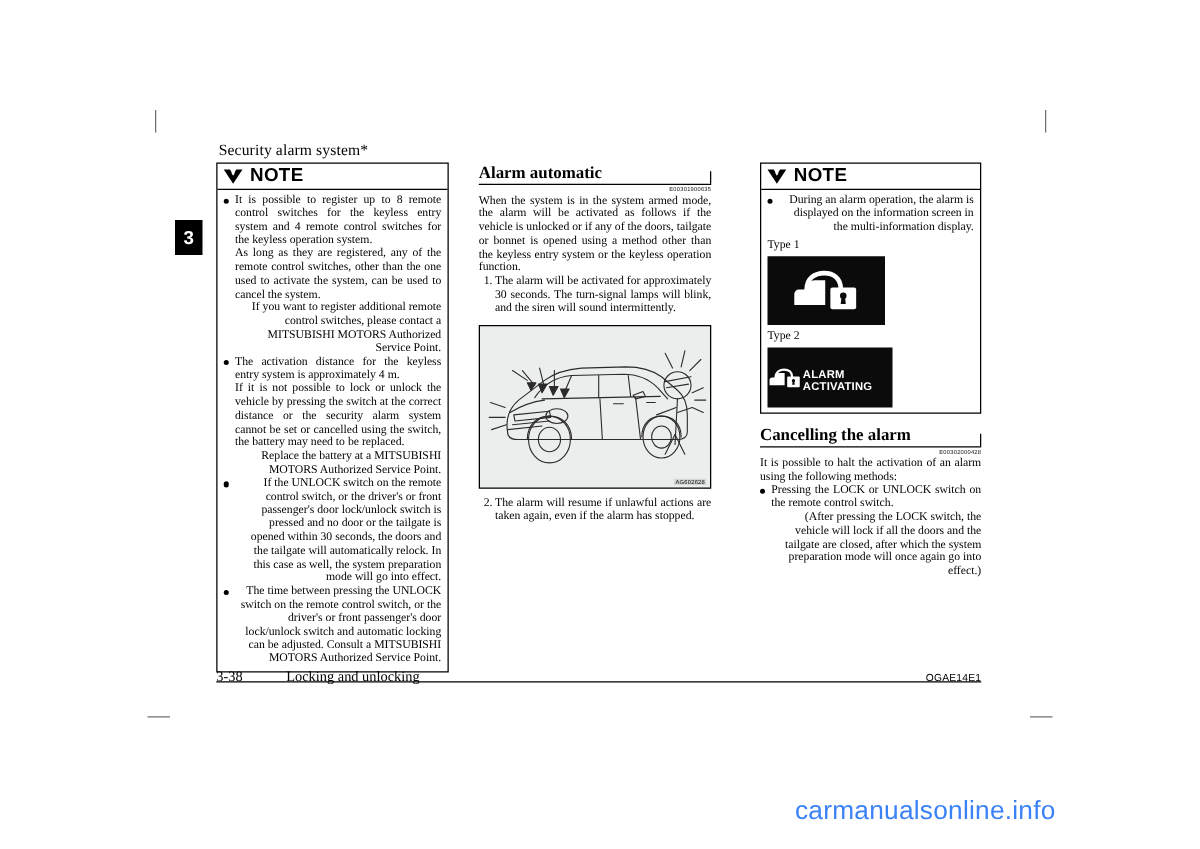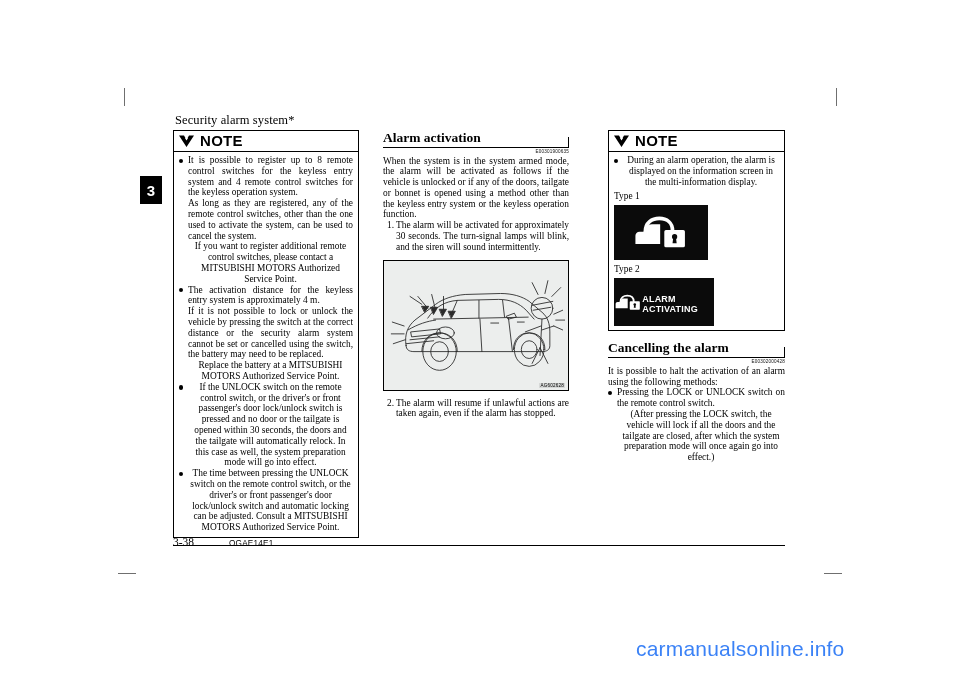--- a/index.html
+++ b/index.html
@@ -115,21 +115,21 @@
     margin: 0 0 0 0;
   }
   .bullets > li .dot {
     position: absolute;
     left: 0; top: 3.6px;
     width: 4.2px; height: 4.2px;
     background: #000;
     border-radius: 50%;
   }
   .bullets > li .para { display: block; text-align: justify; }
-  .bullets > li .para.last { text-align: center; }
+  .bullets > li .para.last { text-align: right; }
 
   
   .sect-head {
     font-family: "Liberation Serif", serif;
     font-weight: bold;
     font-size: 13.5px;
     line-height: 15px;
     border-bottom: 1.1px solid #000;
     padding-bottom: 2px;
     position: relative;
@@ -296,21 +296,21 @@
           <li>
             <span class="dot"></span>
             <span class="para last">The time between pressing the UNLOCK switch on the remote control switch, or the driver's or front passenger's door lock/unlock switch and automatic locking can be adjusted. Consult a MITSUBISHI MOTORS Authorized Service Point.</span>
           </li>
         </ul>
       </div>
     </div>
   </div>
 
   <div class="col" id="col-2">
-    <div class="sect-head">Alarm activation</div>
+    <div class="sect-head">Alarm automatic</div>
     <div class="refcode">E00301900635</div>
     <p class="p">When the system is in the system armed mode, the alarm will be activated as follows if the vehicle is unlocked or if any of the doors, tailgate or bonnet is opened using a method other than the keyless entry system or the keyless operation function.</p>
     <ol class="steps">
       <li>
         <span class="num">1.</span>
         <span>The alarm will be activated for approximately 30 seconds. The turn-signal lamps will blink, and the siren will sound intermittently.</span>
       </li>
     </ol>
 
     <div class="fig" style="height:131px;">
@@ -444,18 +444,19 @@
         <span class="dot"></span>
         <span class="para">Pressing the LOCK or UNLOCK switch on the remote control switch.</span>
         <span class="para last">(After pressing the LOCK switch, the vehicle will lock if all the doors and the tailgate are closed, after which the system preparation mode will once again go into effect.)</span>
       </li>
     </ul>
   </div>
 
   <div id="footer-rule"></div>
   <div id="footer">
     <span class="pageno">3-38</span>
+    <span class="foot-title">Locking and unlocking</span>
     <span class="doccode">OGAE14E1</span>
   </div>
 
   <div id="watermark">carmanualsonline.info</div>
 
 </div>
 
 </body></html>

